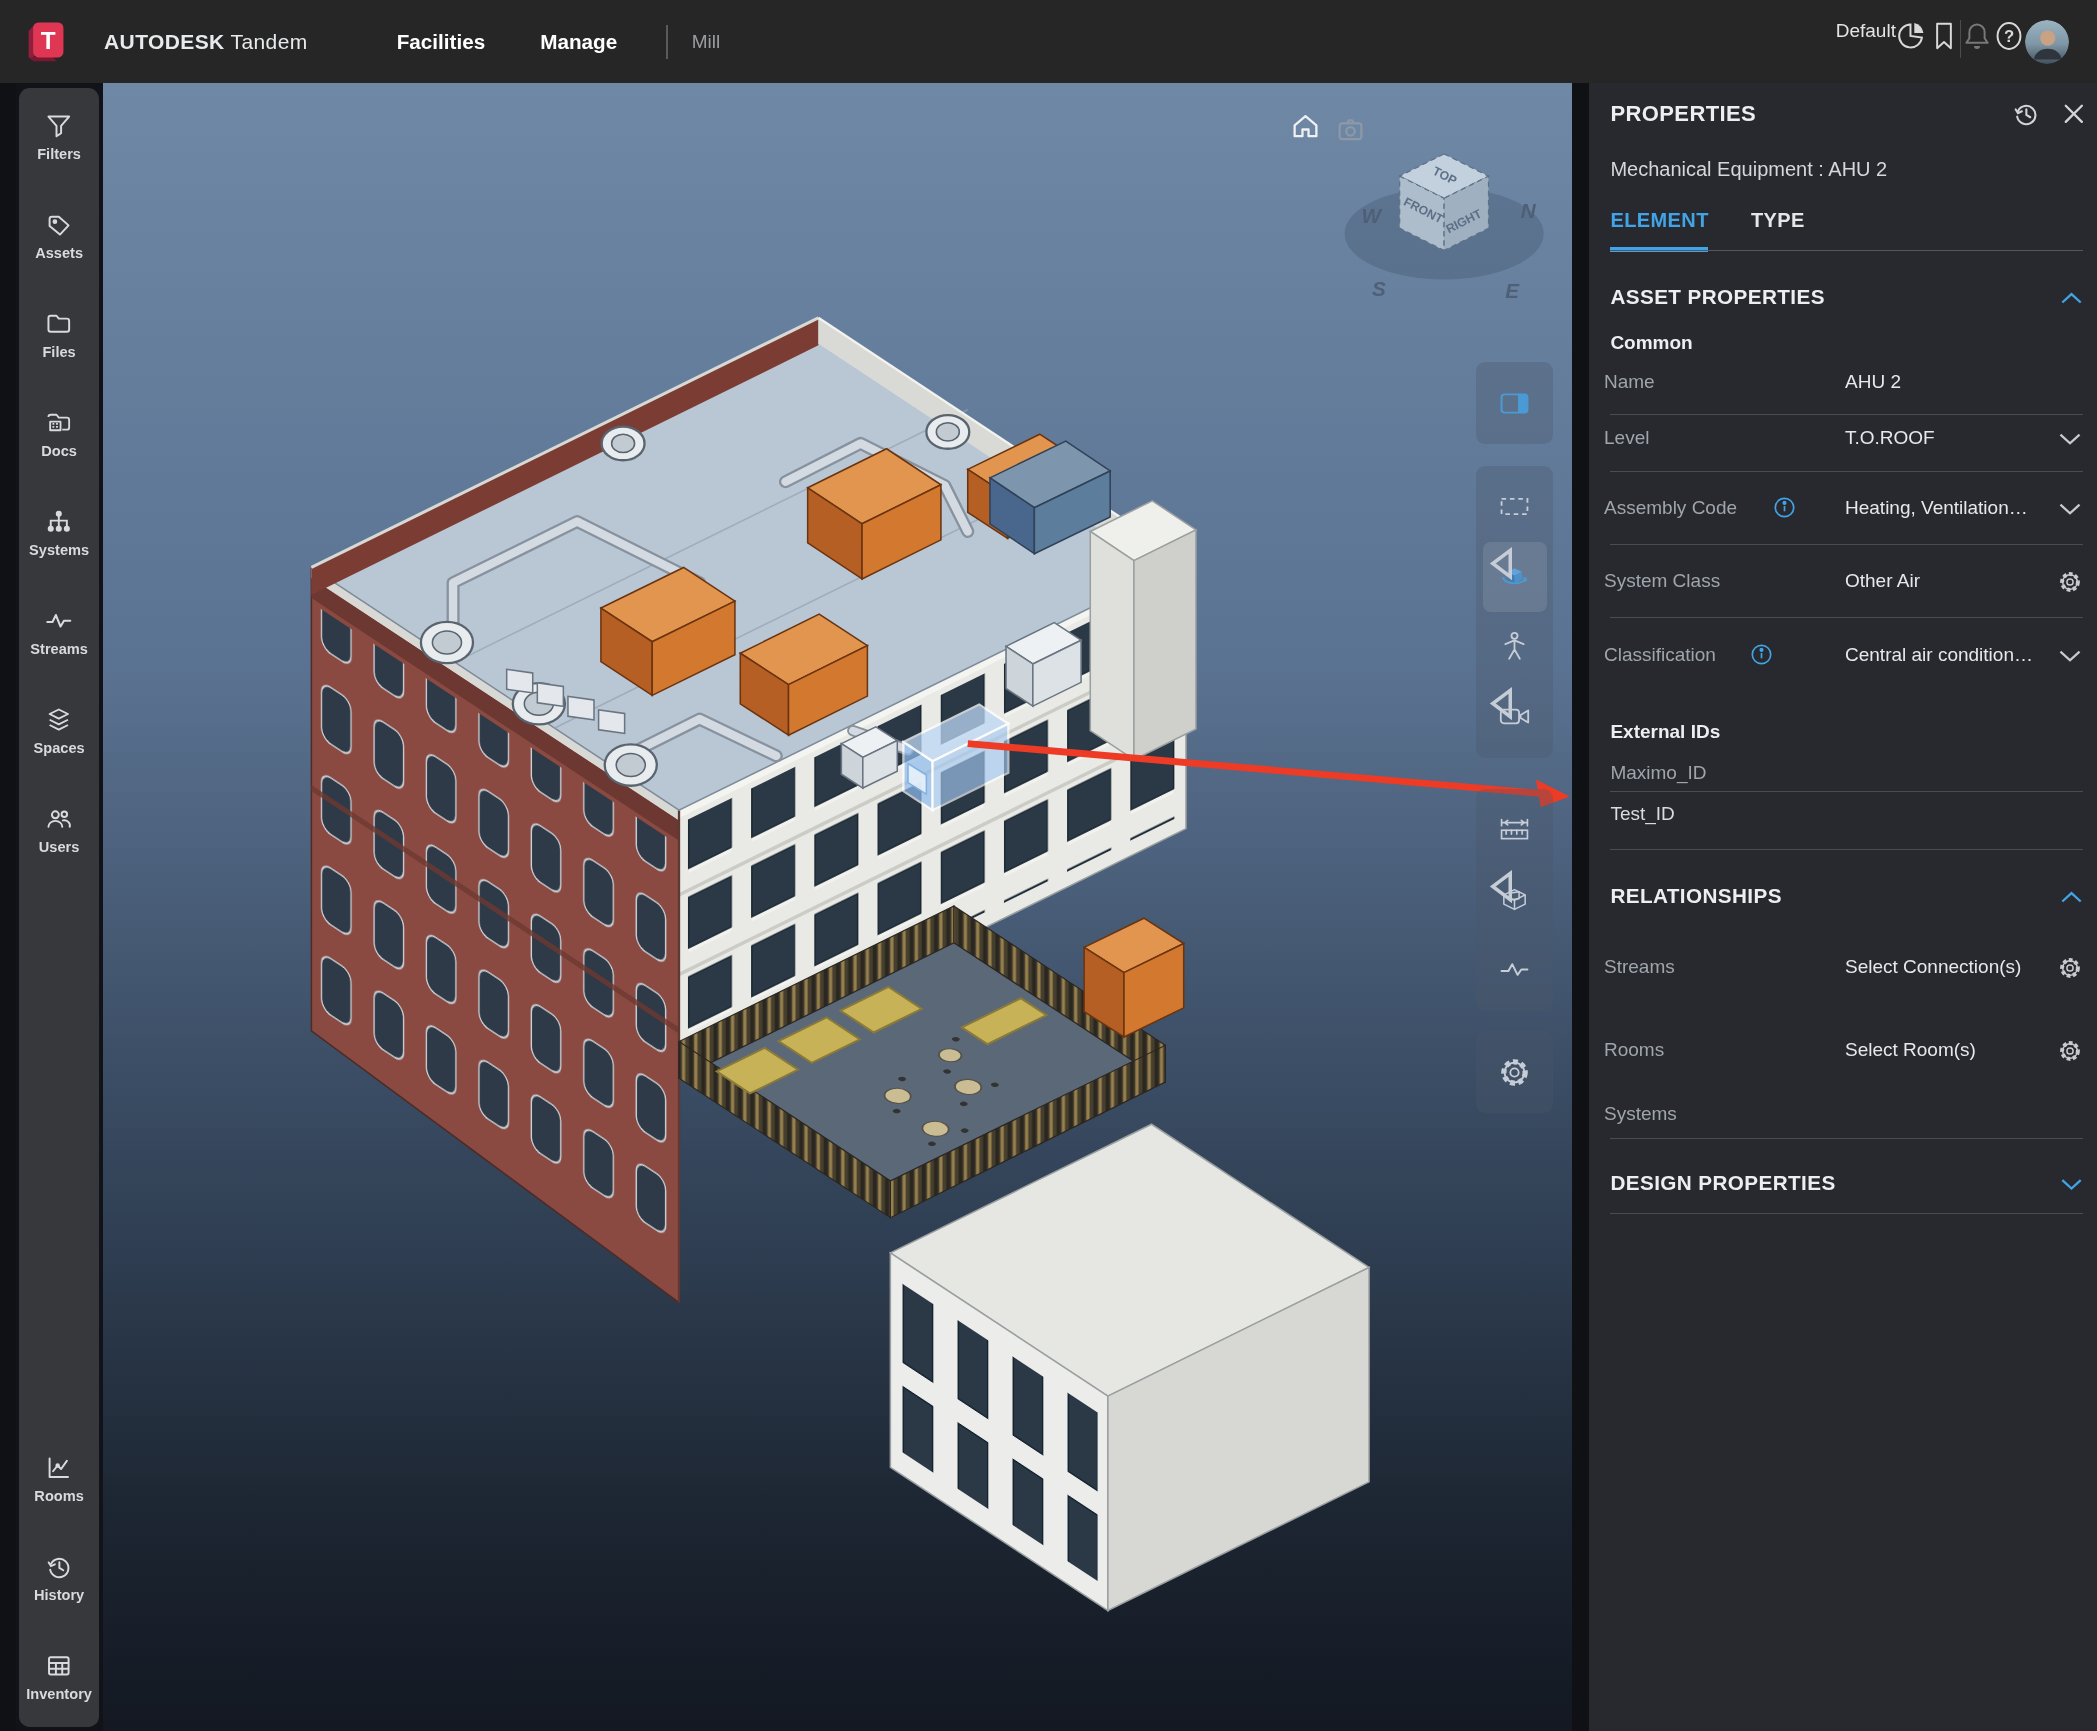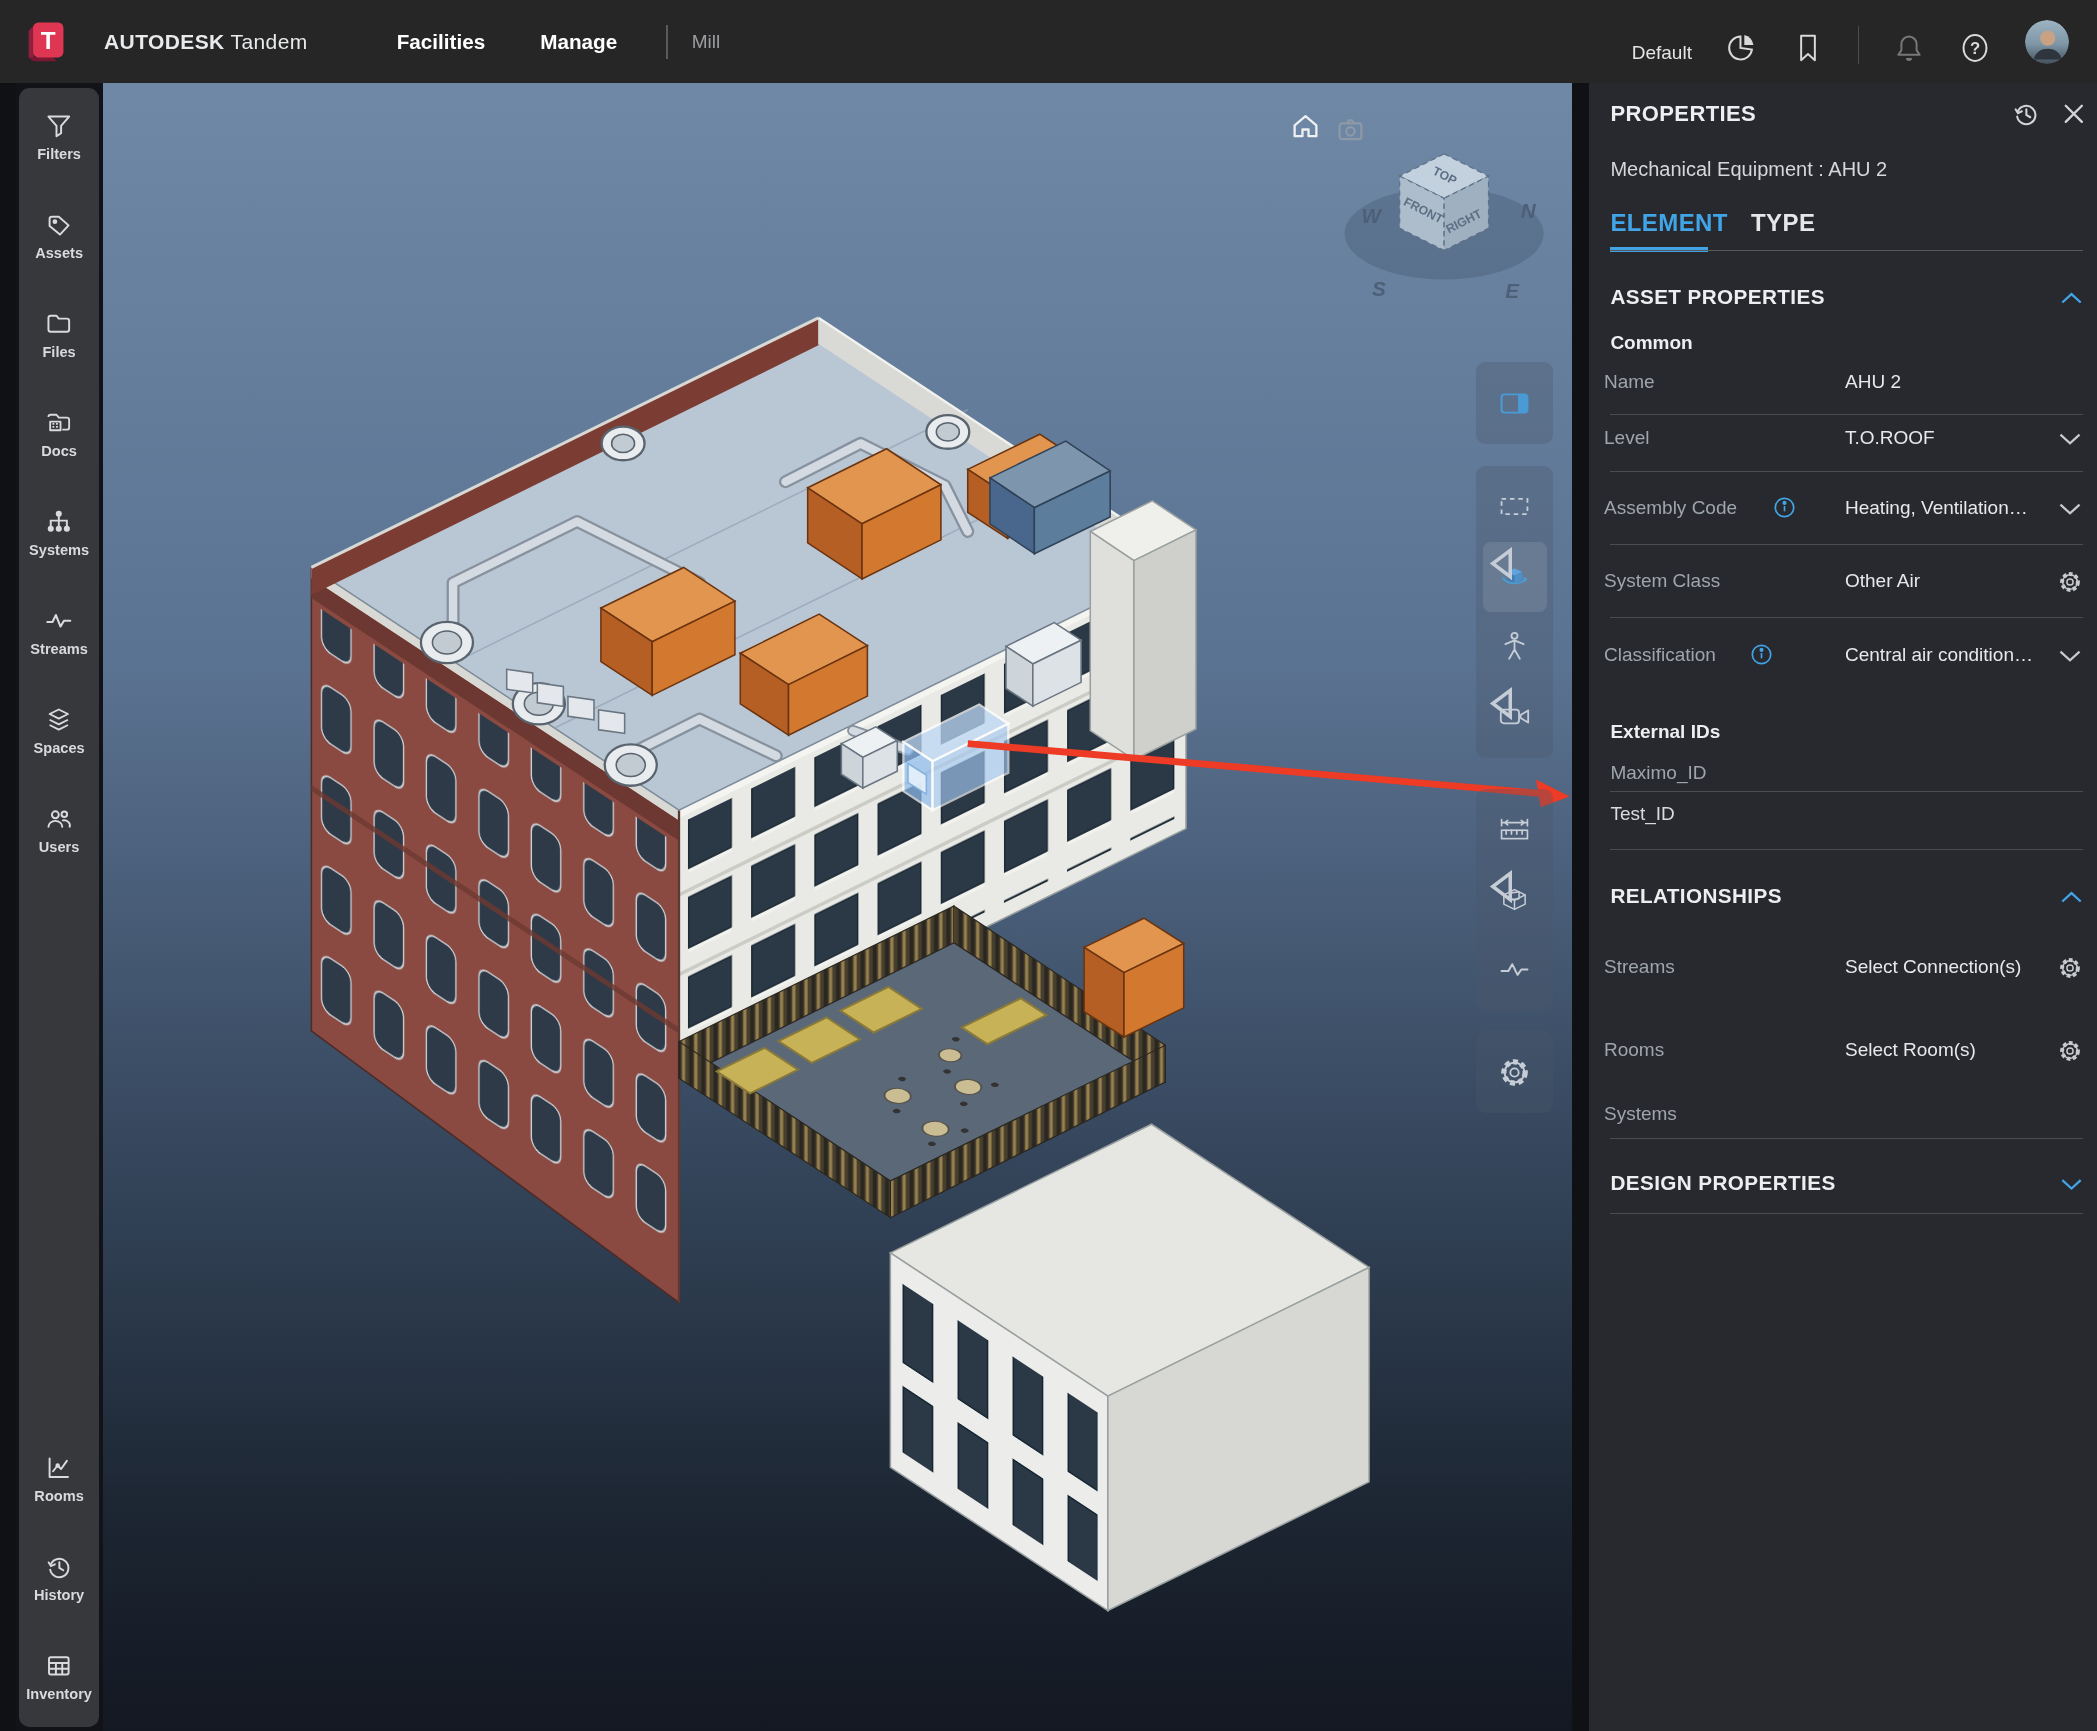--- a/index.html
+++ b/index.html
@@ -8,21 +8,21 @@
   
   .topbar{position:absolute;left:0;top:0;width:2097px;height:83px;background:#262626;z-index:30;
           display:flex;align-items:center;}
   .logo{width:46px;height:47px;margin-left:23px;flex:0 0 auto;}
   .brand{margin-left:35px;font-size:21px;letter-spacing:0.4px;white-space:nowrap;}
   .brand b{font-weight:800;}
   .nav{display:flex;align-items:center;margin-left:89px;gap:55px;}
   .nav-link{font-size:20.7px;font-weight:700;color:#fff;cursor:pointer;}
   .crumb-sep{width:1.5px;height:34px;background:#5a5a5a;margin-left:49px;}
   .facility{margin-left:24px;font-size:19px;color:#9b9da0;}
-  .tb-right{margin-left:auto;display:flex;align-items:flex-end;gap:34px;margin-right:27.6px;}
+  .tb-right{margin-left:auto;display:flex;align-items:flex-start;margin-right:27.6px;}
   .tb-label{font-size:19px;color:#e4e4e4;}
   .tb-ic{width:32px;height:32px;display:block;}
   .tb-div{width:1.5px;height:38px;background:#4c4c4c;}
   .avatar{width:44px;height:44px;border-radius:50%;overflow:hidden;flex:0 0 auto;}
   
   .side-gutter{position:absolute;left:16px;top:83px;width:87px;height:1649px;background:#121318;z-index:20;}
   .sidebar{position:absolute;left:3.1px;top:4.6px;width:80px;height:1639px;background:#37383c;
            border-radius:10.7px;display:flex;flex-direction:column;align-items:stretch;}
   .nav-item{height:99px;display:flex;flex-direction:column;align-items:center;justify-content:center;cursor:pointer;}
   .nav-item svg{width:27.6px;height:27.6px;}
@@ -42,21 +42,21 @@
   .vtb-btn svg{width:35px;height:35px;}
   .vtb-btn.active{background:rgba(255,255,255,.10);}
   .flyout{position:absolute;left:1.5px;top:4.6px;width:12.3px;height:12.3px;}
   
   .panel{position:absolute;left:1573px;top:83px;width:525px;height:1649px;background:#28292e;z-index:25;margin-left:16px;}
   .pscroll{position:absolute;right:0;top:0;width:10.7px;height:1649px;background:#1d1f23;}
   .pthumb{position:absolute;right:1.5px;top:138px;width:7.7px;height:881px;background:#46484d;border-radius:3.8px;}
   .ptitle{position:absolute;left:21.4px;top:18.4px;font-size:22px;font-weight:700;letter-spacing:0.4px;color:#eceef0;}
   .phead-ic{position:absolute;top:17px;width:27.6px;height:27.6px;cursor:pointer;}
   .psub{position:absolute;left:21.4px;top:75px;font-size:20px;color:#d5d7d9;}
-  .tab{position:absolute;top:126px;font-size:24px;font-weight:700;letter-spacing:0.4px;cursor:pointer;}
+  .tab{position:absolute;top:126px;font-size:20px;font-weight:700;letter-spacing:0.4px;cursor:pointer;}
   .tab.on{color:#41a4e6;}
   .tab.off{color:#e4e6e8;}
   .tab-accent{position:absolute;left:21.4px;top:164px;width:98px;height:4.6px;background:#41a4e6;}
   .tab-line{position:absolute;left:21.4px;right:31px;top:167px;height:0.8px;background:#55575b;}
   .sechead{position:absolute;left:21.4px;font-size:20.7px;font-weight:700;letter-spacing:0.4px;color:#eceef0;cursor:pointer;}
   .grouphead{position:absolute;left:21.4px;font-size:19px;font-weight:700;color:#eceef0;}
   .chev{position:absolute;width:23px;height:13.8px;}
   .prow{position:absolute;left:15px;right:31px;height:44px;}
   .plabel{position:absolute;left:0;top:0;font-size:19px;color:#9fa5ac;}
   .pvalue{position:absolute;left:241px;top:0;font-size:19px;color:#e6e8ea;cursor:pointer;white-space:nowrap;}

